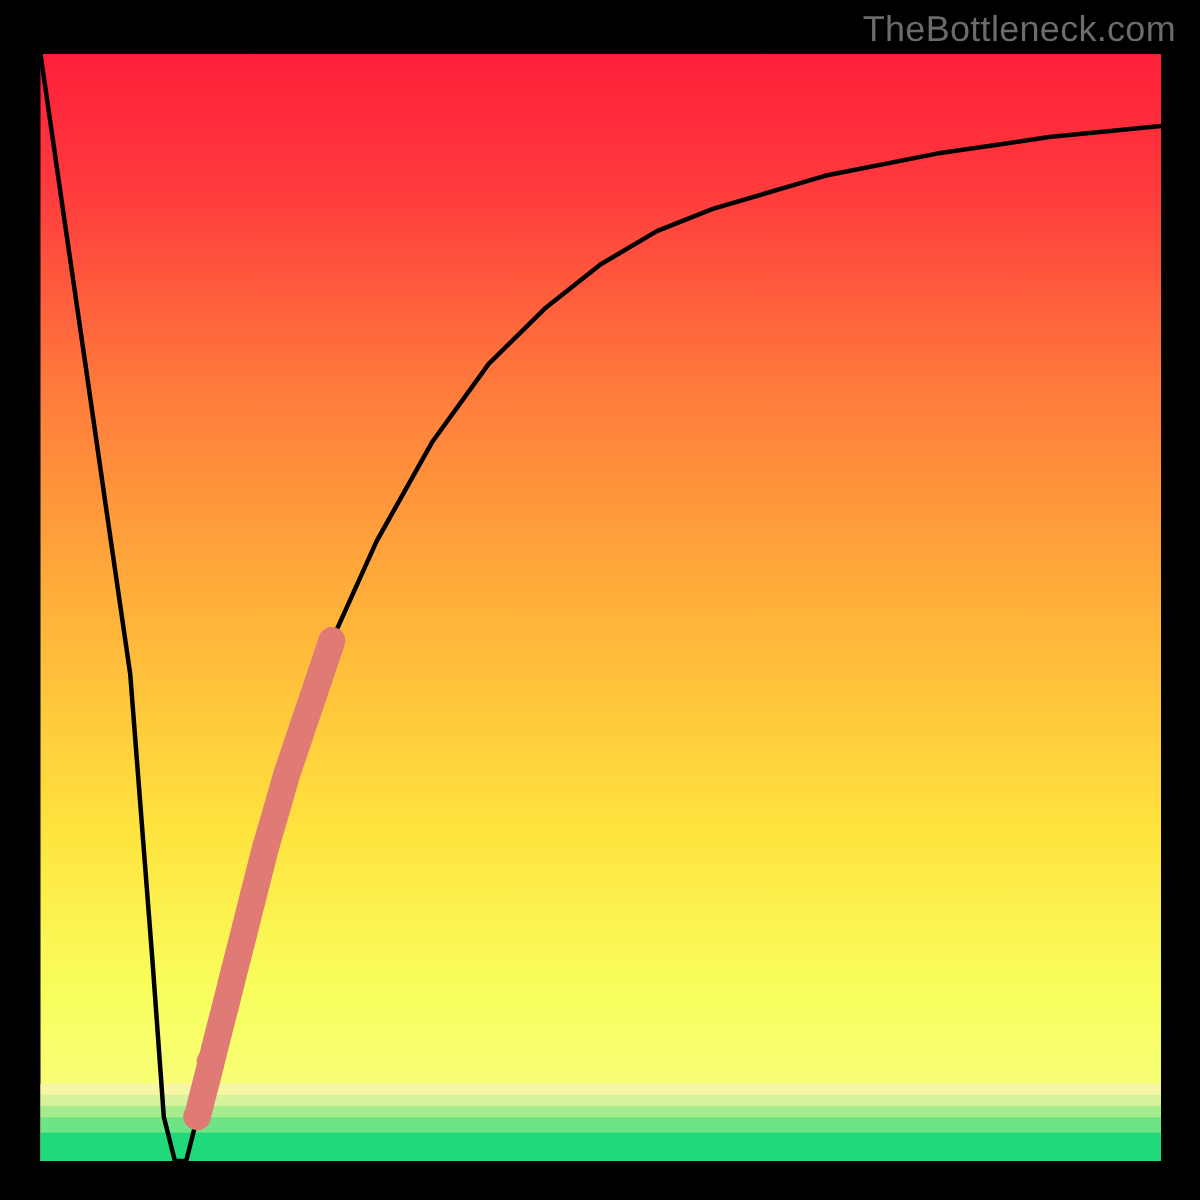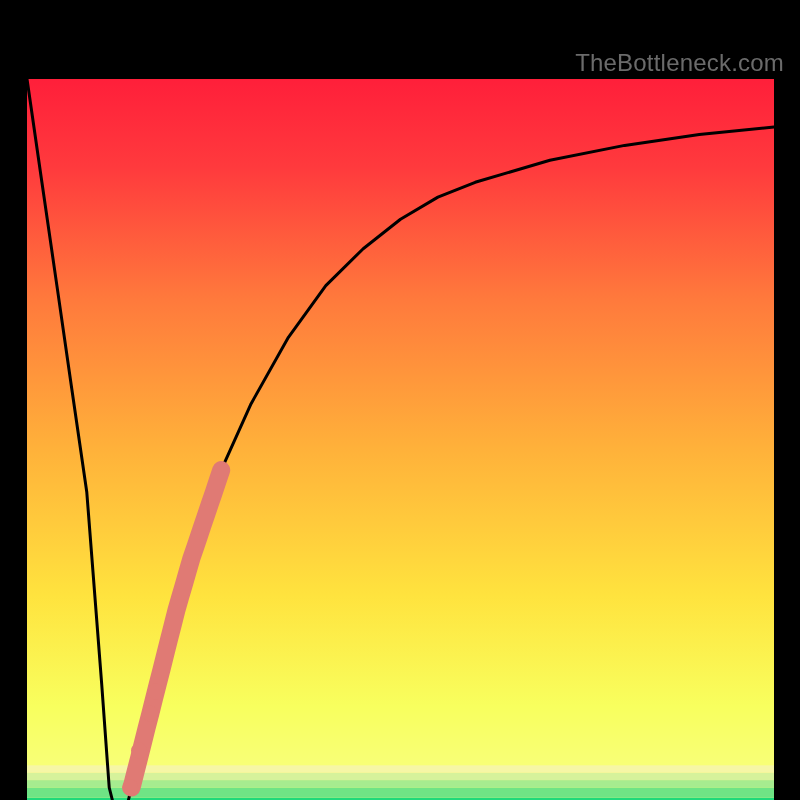--- a/index.html
+++ b/index.html
@@ -8,21 +8,20 @@
     width: 800px;
     height: 800px;
     overflow: hidden;
     background: #000;
   }
   .frame {
     position: relative;
     width: 800px;
     height: 668px;
     box-sizing: border-box;
-    margin-top: 43px;
   }
   .attribution {
     position: absolute;
     top: 6px;
     right: 16px;
     font-family: Arial, Helvetica, sans-serif;
     font-size: 24px;
     color: #6b6b6b;
     letter-spacing: 0.2px;
     z-index: 10;

